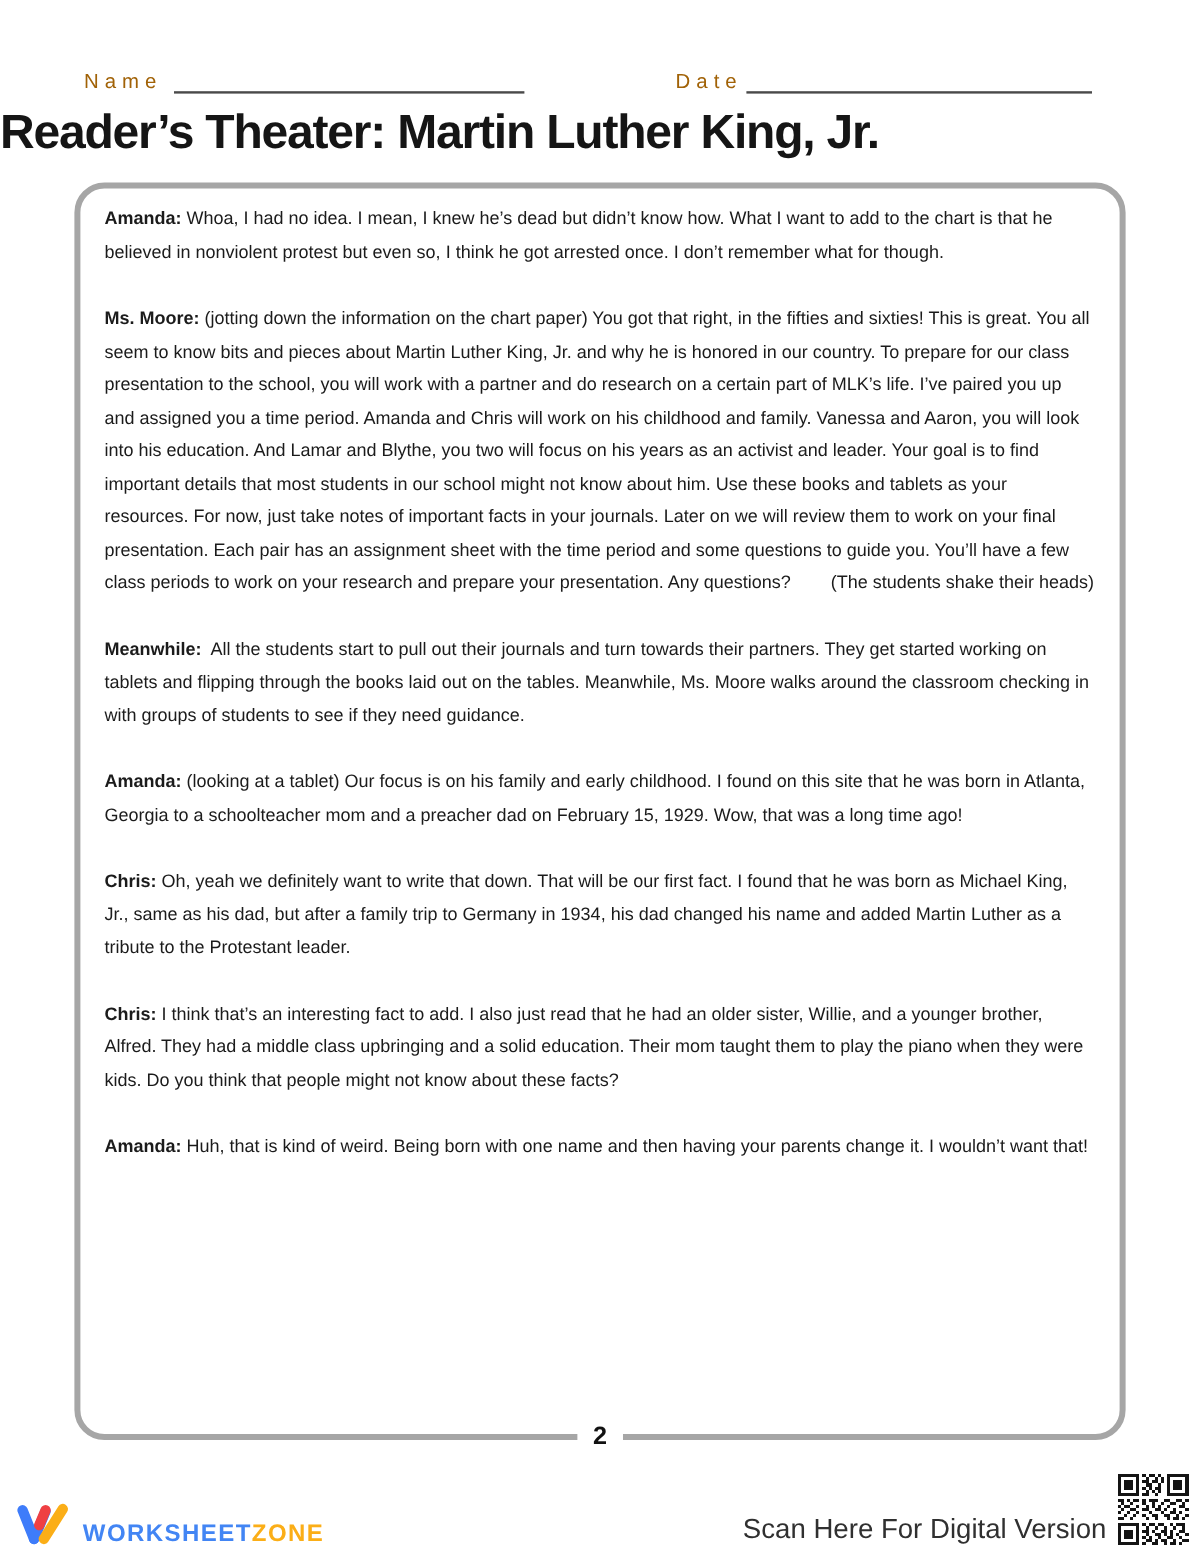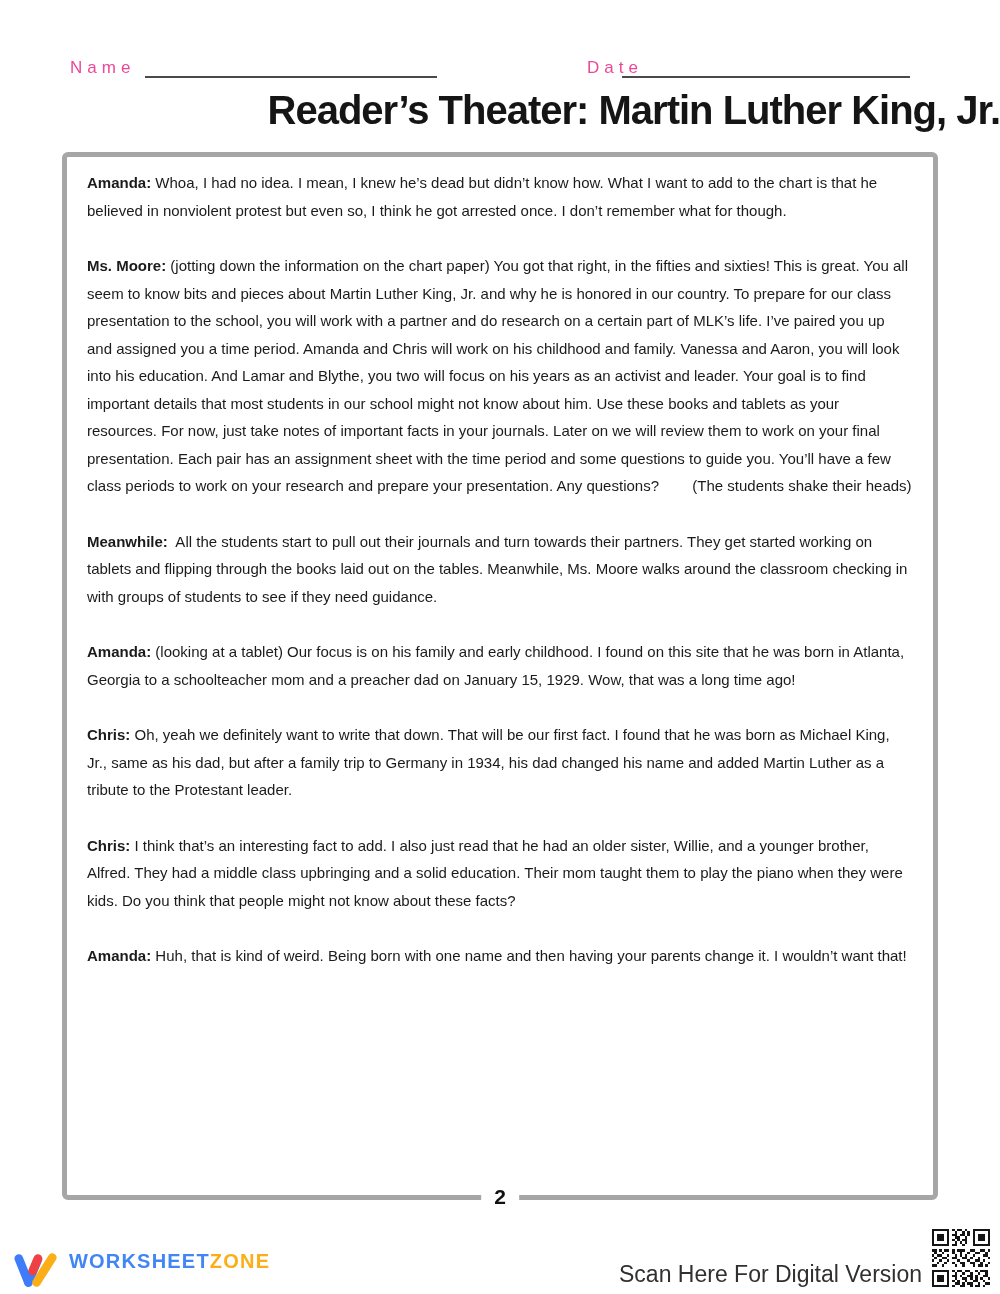--- a/index.html
+++ b/index.html
@@ -12,56 +12,56 @@
     background: #ffffff;
     font-family: "Liberation Sans", sans-serif;
     overflow: hidden;
   }
 
   
   .field-label {
     position: absolute;
     font-size: 17px;
     letter-spacing: 5px;
-    color: #ec4899;
+    color: #a16207;
   }
   .field-label.name { left: 70px; top: 58px; }
-  .field-label.date { left: 563px; top: 58px; margin-left: 24px; }
+  .field-label.date { left: 563px; top: 58px; }
   .blank-line {
     position: absolute;
     border-bottom: 2px solid #4a4a4a;
     height: 0;
   }
   .blank-line.name { left: 145px; top: 76px; width: 292px; }
   .blank-line.date { left: 622px; top: 76px; width: 288px; }
 
   
   .title {
     position: absolute;
     top: 88px;
     left: 0;
     width: 100%;
-    text-align: right;
+    text-align: left;
     font-size: 40px;
     font-weight: 700;
     letter-spacing: -1px;
     color: #151515;
     white-space: nowrap;
   }
 
   
   .script-box {
     position: absolute;
     left: 62px;
     top: 152px;
     width: 876px;
     height: 1048px;
     background: #ffffff;
     border: 5px solid #a6a6a6;
-    border-radius: 6px;
+    border-radius: 25px;
     padding: 12px 20px 0 20px;
   }
   .para {
     font-size: 15px;
     line-height: 27.5px;
     color: #1b1b1b;
     margin-bottom: 28px;
   }
   .para .speaker { font-weight: 700; }
   .para .text { white-space: pre-wrap; }
@@ -79,21 +79,21 @@
     color: #111111;
     line-height: 34px;
   }
 
   
   .footer-logo {
     position: absolute;
     left: 14px;
     top: 1250px;
     display: flex;
-    align-items: flex-start;
+    align-items: flex-end;
     gap: 9px;
   }
   .logo-mark { width: 46px; height: 40px; display: block; }
   .brand { font-size: 20px; font-weight: 700; letter-spacing: 1.2px; white-space: nowrap; }
   .brand .w1 { color: #4285f4; }
   .brand .w2 { color: #fbae17; }
 
   .scan-text {
     position: absolute;
     right: 78px;
@@ -128,21 +128,21 @@
     <div>
 
         <p class="para"><span class="speaker">Amanda:</span> <span class="text">Whoa, I had no idea. I mean, I knew he’s dead but didn’t know how. What I want to add to the chart is that he believed in nonviolent protest but even so, I think he got arrested once. I don’t remember what for though.</span></p>
 
 
 
         <p class="para"><span class="speaker">Ms. Moore:</span> <span class="text">(jotting down the information on the chart paper) You got that right, in the fifties and sixties! This is great. You all seem to know bits and pieces about Martin Luther King, Jr. and why he is honored in our country. To prepare for our class presentation to the school, you will work with a partner and do research on a certain part of MLK’s life. I’ve paired you up and assigned you a time period. Amanda and Chris will work on his childhood and family. Vanessa and Aaron, you will look into his education. And Lamar and Blythe, you two will focus on his years as an activist and leader. Your goal is to find important details that most students in our school might not know about him. Use these books and tablets as your resources. For now, just take notes of important facts in your journals. Later on we will review them to work on your final presentation. Each pair has an assignment sheet with the time period and some questions to guide you. You’ll have a few class periods to work on your research and prepare your presentation. Any questions?        (The students shake their heads)</span></p>
 
         <p class="para"><span class="speaker">Meanwhile:</span> <span class="text"> All the students start to pull out their journals and turn towards their partners. They get started working on tablets and flipping through the books laid out on the tables. Meanwhile, Ms. Moore walks around the classroom checking in with groups of students to see if they need guidance.</span></p>
 
-        <p class="para"><span class="speaker">Amanda:</span> <span class="text">(looking at a tablet) Our focus is on his family and early childhood. I found on this site that he was born in Atlanta, Georgia to a schoolteacher mom and a preacher dad on January 15, 1929. Wow, that was a long time ago!</span></p>
+        <p class="para"><span class="speaker">Amanda:</span> <span class="text">(looking at a tablet) Our focus is on his family and early childhood. I found on this site that he was born in Atlanta, Georgia to a schoolteacher mom and a preacher dad on February 15, 1929. Wow, that was a long time ago!</span></p>
 
         <p class="para"><span class="speaker">Chris:</span> <span class="text">Oh, yeah we definitely want to write that down. That will be our first fact. I found that he was born as Michael King, Jr., same as his dad, but after a family trip to Germany in 1934, his dad changed his name and added Martin Luther as a tribute to the Protestant leader.</span></p>
 
         <p class="para"><span class="speaker">Chris:</span> <span class="text">I think that’s an interesting fact to add. I also just read that he had an older sister, Willie, and a younger brother, Alfred. They had a middle class upbringing and a solid education. Their mom taught them to play the piano when they were kids. Do you think that people might not know about these facts?</span></p>
 
         <p class="para"><span class="speaker">Amanda:</span> <span class="text">Huh, that is kind of weird. Being born with one name and then having your parents change it. I wouldn’t want that!</span></p>
       </div>
     <div class="page-num">2</div>
   </div>
 

